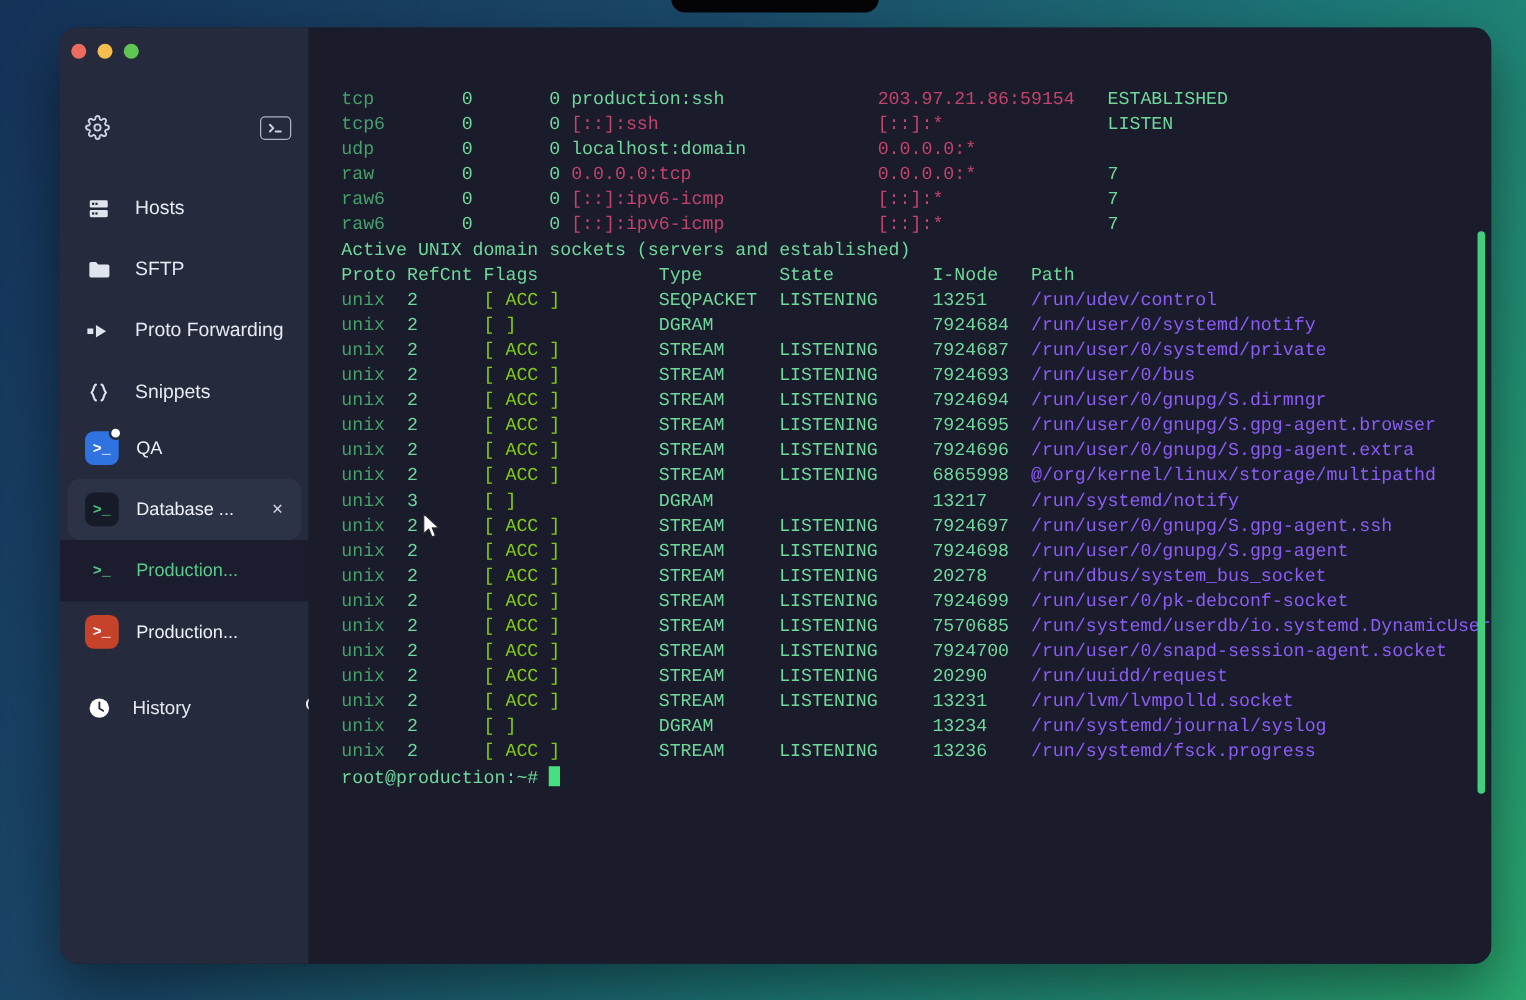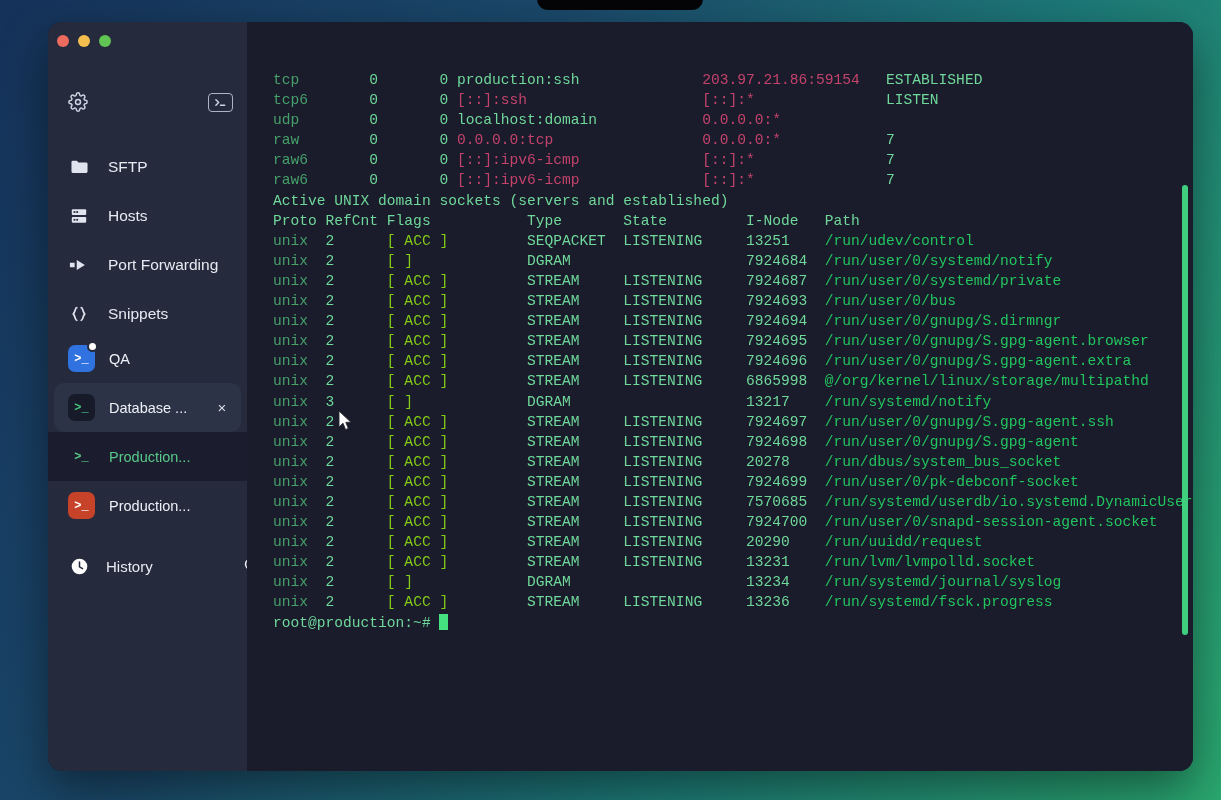--- a/index.html
+++ b/index.html
@@ -148,21 +148,21 @@
   #term-lines {
     font-family: "Liberation Mono", "DejaVu Sans Mono", monospace;
     font-size: 14.6px;
     line-height: 20.1px;
     white-space: pre;
     color: #57b97f;
   }
   .ln { height: 20.1px; }
   .c-grn   { color: #46a06a; }
   .c-lgrn  { color: #6fd89a; }
-  .c-path  { color: #22c55e; }
+  .c-path  { color: #8b5cf6; }
   .c-pink  { color: #c4436b; }
   .c-dim   { color: #84cc16; }
   .cursor {
     display: inline-block;
     width: 9px; height: 16px;
     background: #45e07f;
     vertical-align: -3px;
   }
 
   
@@ -209,49 +209,49 @@
           <polyline points="3,3 6,6 3,9"></polyline>
           <line x1="8" y1="9" x2="12.5" y2="9"></line>
         </svg>
       </span>
     </div>
 
     <div id="navlist">
 
       <div class="nav-item">
         <span class="nav-ico">
-          <svg width="19" height="17" viewBox="0 0 20 18" fill="#dfe4ef">
-            <path d="M1.5 4.2a1.4 1.4 0 0 1 1.4-1.4h4.3l1.7 2h8.2a1.4 1.4 0 0 1 1.4 1.4v8.2a1.4 1.4 0 0 1-1.4 1.4H2.9a1.4 1.4 0 0 1-1.4-1.4z"></path>
-          </svg>
-        </span>
-        <span>SFTP</span>
-      </div>
-
-      <div class="nav-item">
-        <span class="nav-ico">
           <svg width="18" height="18" viewBox="0 0 20 20" fill="#dfe4ef">
             <rect x="2" y="2.5" width="16" height="6.4" rx="1.2"></rect>
             <rect x="2" y="11.1" width="16" height="6.4" rx="1.2"></rect>
             <rect x="4" y="4.6" width="2" height="2" fill="#252a3c"></rect>
             <rect x="7" y="4.6" width="2" height="2" fill="#252a3c"></rect>
             <rect x="4" y="13.2" width="2" height="2" fill="#252a3c"></rect>
             <rect x="7" y="13.2" width="2" height="2" fill="#252a3c"></rect>
           </svg>
         </span>
         <span>Hosts</span>
       </div>
 
       <div class="nav-item">
         <span class="nav-ico">
+          <svg width="19" height="17" viewBox="0 0 20 18" fill="#dfe4ef">
+            <path d="M1.5 4.2a1.4 1.4 0 0 1 1.4-1.4h4.3l1.7 2h8.2a1.4 1.4 0 0 1 1.4 1.4v8.2a1.4 1.4 0 0 1-1.4 1.4H2.9a1.4 1.4 0 0 1-1.4-1.4z"></path>
+          </svg>
+        </span>
+        <span>SFTP</span>
+      </div>
+
+      <div class="nav-item">
+        <span class="nav-ico">
           <svg width="20" height="16" viewBox="0 0 22 16" fill="#dfe4ef">
             <path d="M1 5.5h5.2v5H1z"></path>
             <path d="M8.5 2.5 L17.5 8 L8.5 13.5 Z"></path>
           </svg>
         </span>
-        <span>Port Forwarding</span>
+        <span>Proto Forwarding</span>
       </div>
 
       <div class="nav-item">
         <span class="nav-ico">
           <svg width="18" height="18" viewBox="0 0 20 20" fill="none" stroke="#dfe4ef" stroke-width="1.9" stroke-linecap="round" stroke-linejoin="round">
             <path d="M7.5 3C5.5 3 6 8 3.6 10c2.4 2 1.9 7 3.9 7"></path>
             <path d="M12.5 3c2 0 1.5 5 3.9 7-2.4 2-1.9 7-3.9 7"></path>
           </svg>
         </span>
         <span>Snippets</span>

